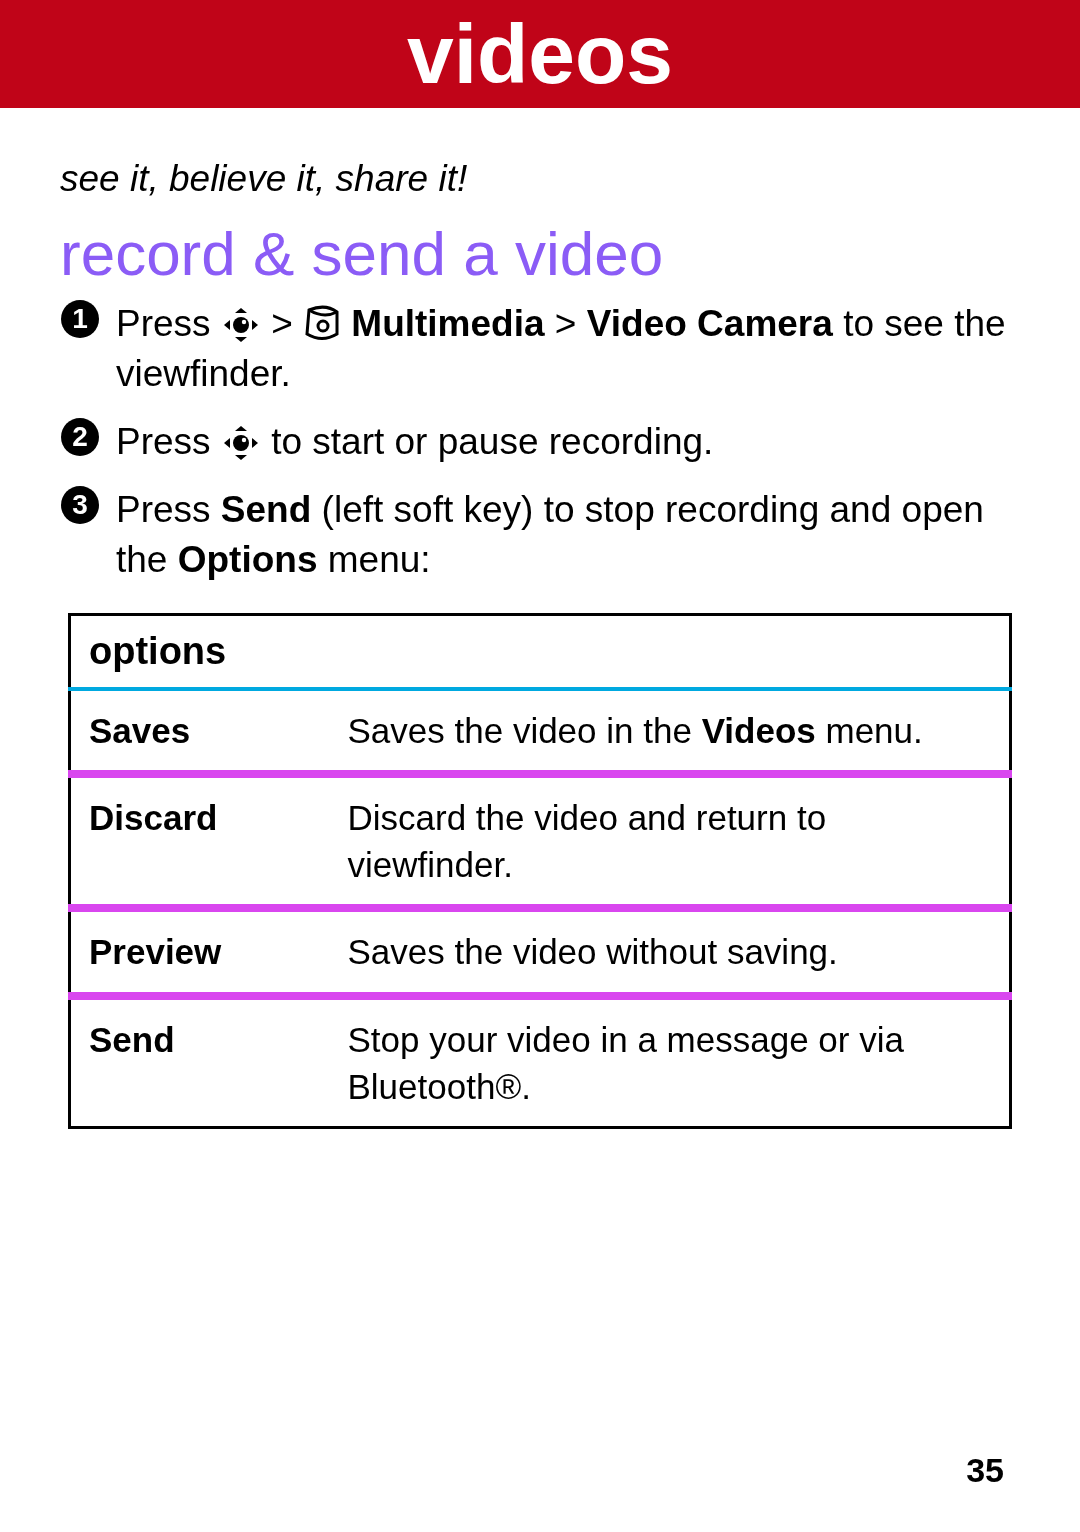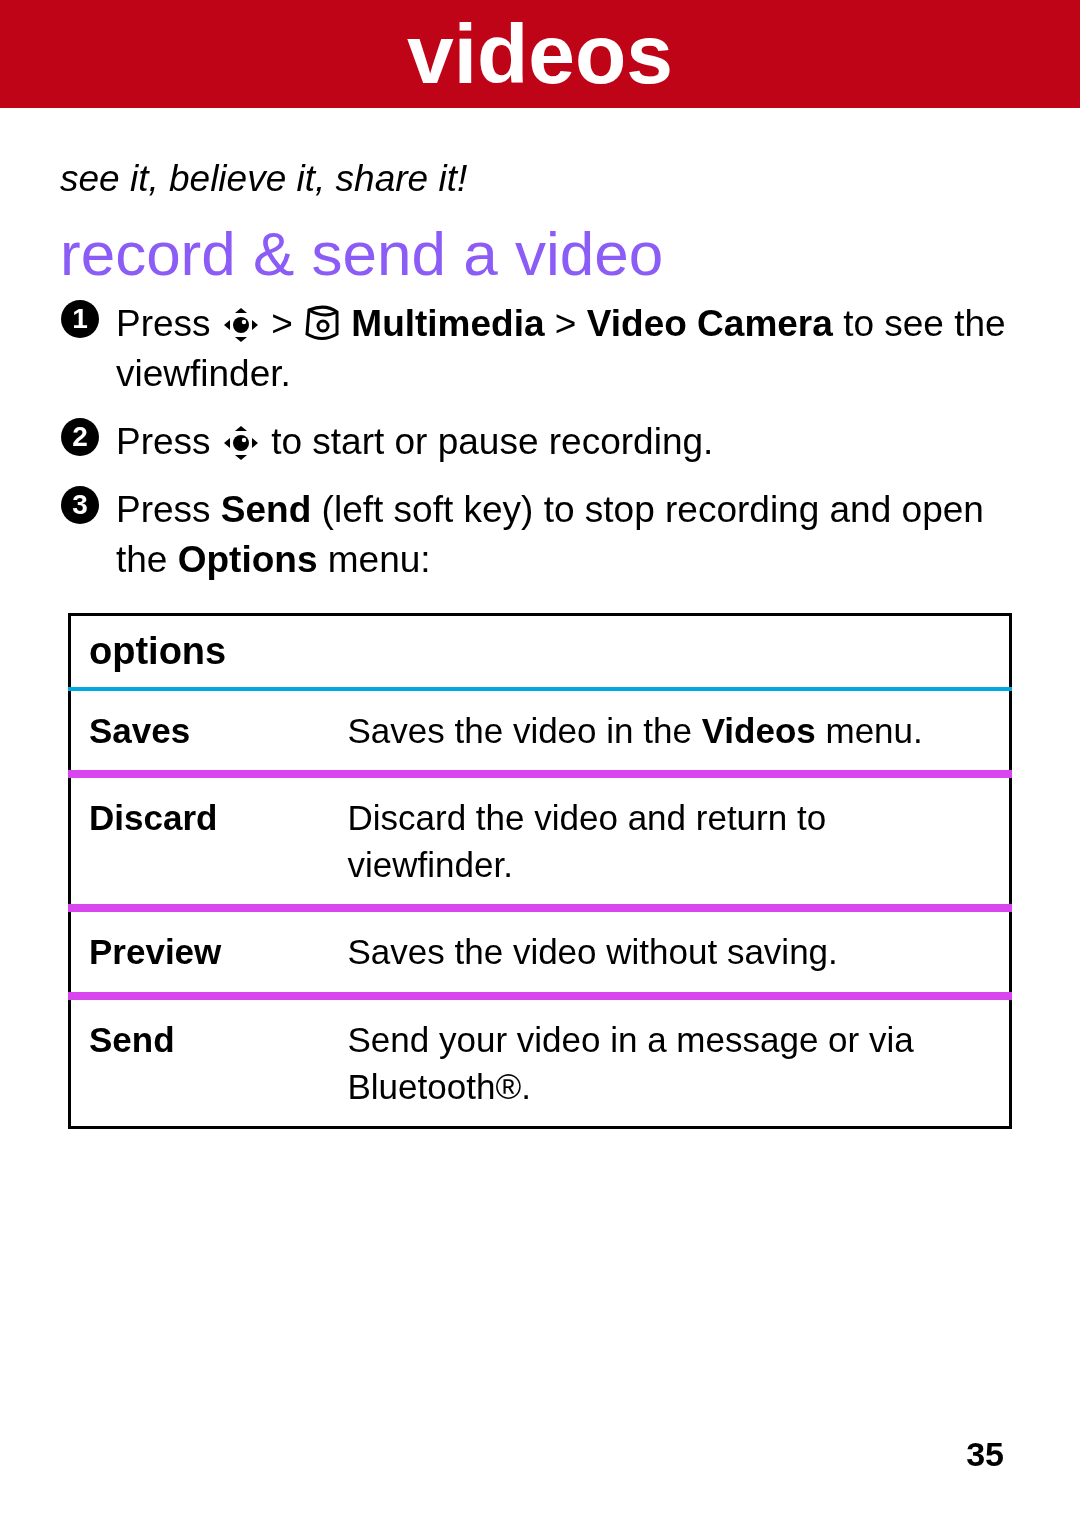--- a/index.html
+++ b/index.html
@@ -90,21 +90,21 @@
   .opts-table tr:first-child td { border-top: none; }
   .opt-name {
     font-family: "Arial Narrow", Arial, Helvetica, sans-serif;
     font-weight: 700;
     font-stretch: condensed;
     width: 260px;
   }
   .pagenum {
     position: absolute;
     right: 76px;
-    bottom: 58px;
+    bottom: 42px;
     font-weight: 700;
     font-size: 34px;
     margin-top: 18px;
   }
 </style>
 </head>
 <body>
 
 <div class="page">
 
@@ -219,21 +219,21 @@
         </tr>
         <tr>
           <td class="opt-name">Preview</td>
           <td>
             <span>Saves the video without saving.</span><span class="bold-cond"></span><span></span>
           </td>
         </tr>
         <tr>
           <td class="opt-name">Send</td>
           <td>
-            <span>Send your video in a message or via Bluetooth®.</span><span class="bold-cond"></span><span></span>
+            <span>Stop your video in a message or via Bluetooth®.</span><span class="bold-cond"></span><span></span>
           </td>
         </tr>
       </tbody>
     </table>
 
   </div>
 
   <div class="pagenum">35</div>
 
 </div>

